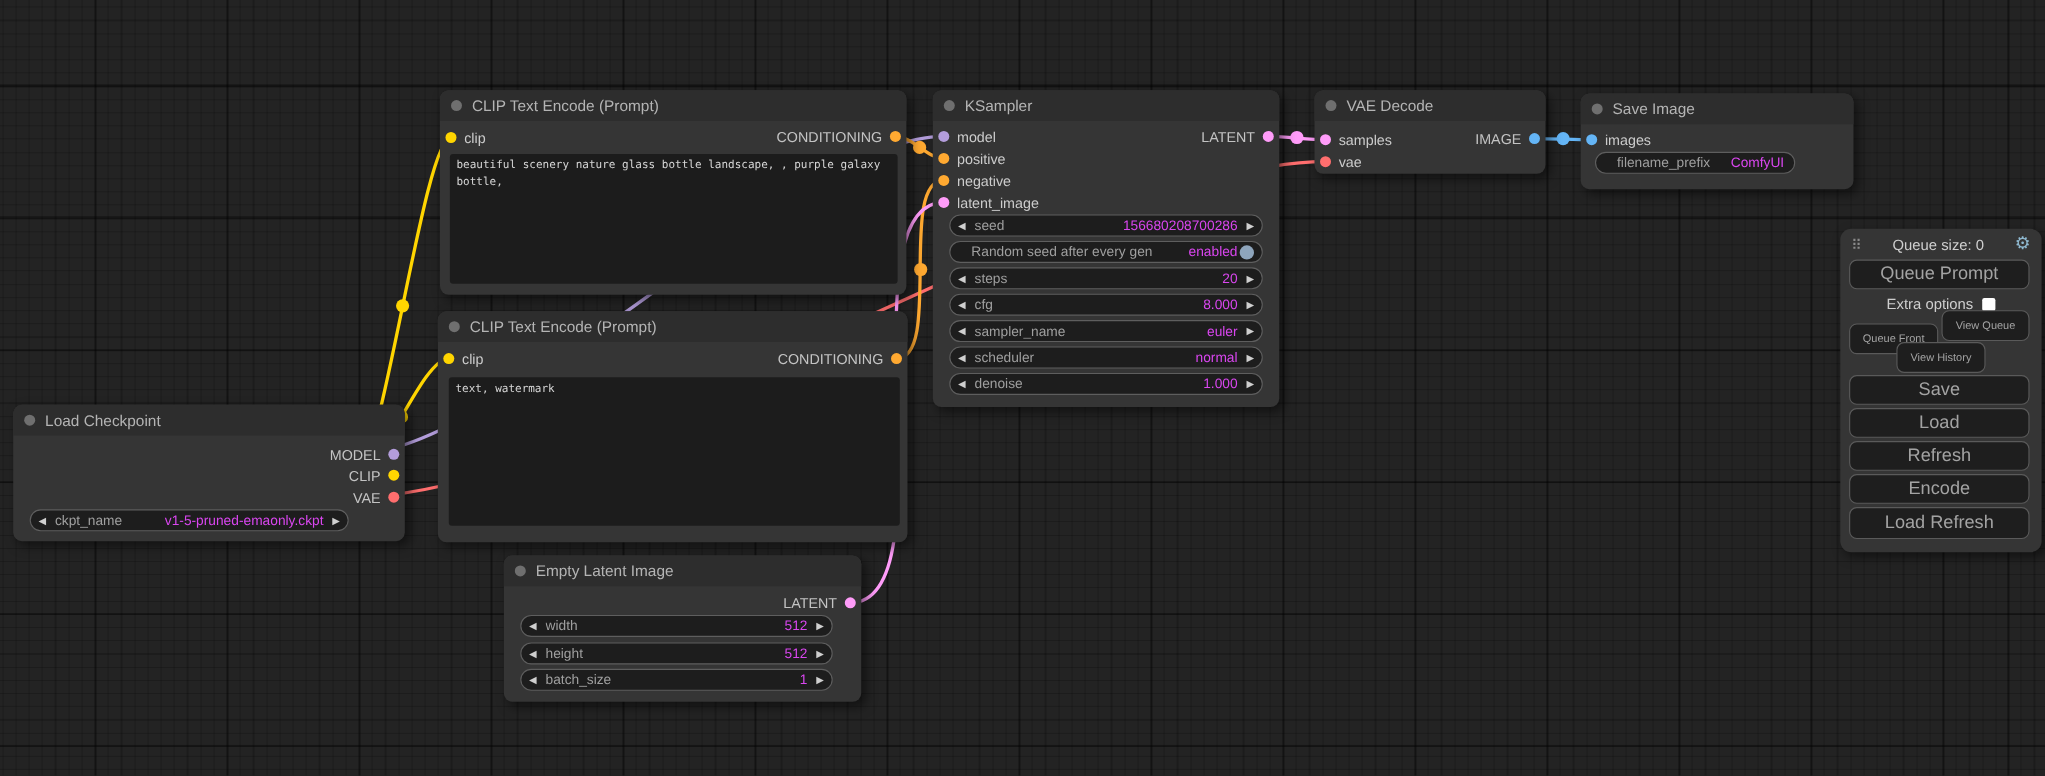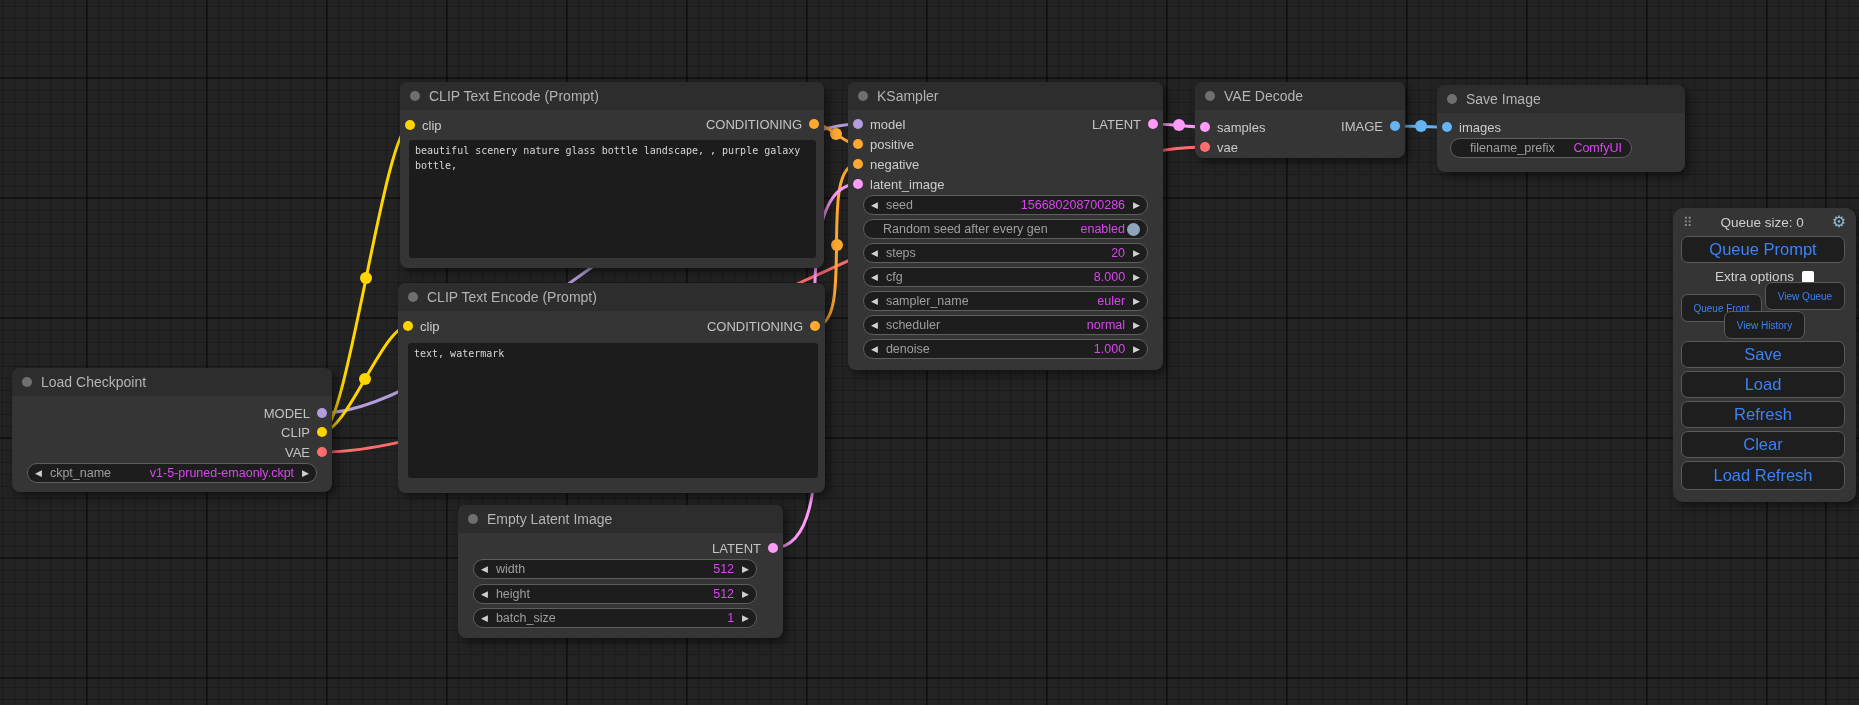--- a/index.html
+++ b/index.html
@@ -46,21 +46,21 @@
         padding:4px 6px;box-sizing:border-box;white-space:pre-wrap;word-break:break-word;}
 
   #queue-panel{position:absolute;left:1673px;top:208px;width:183px;height:294px;
         background:#353535;border-radius:10px;z-index:3;
         box-shadow:4px 4px 10px rgba(0,0,0,.5);}
   .qheader{position:absolute;left:0;top:6px;width:100%;display:flex;align-items:center;}
   .drag-handle{color:#8a8a8a;font-size:13px;margin-left:10px;flex:none;}
   .qsize{flex:1;text-align:center;color:#cfcfcf;font-size:13.5px;}
   .gear{color:#8fb9d0;font-size:16px;margin-right:10px;flex:none;line-height:1;}
   .qbtn{position:absolute;background:#1e1e1e;border:1px solid #5a5a5a;border-radius:7px;
-        color:#3b82f6;display:flex;align-items:center;justify-content:center;
+        color:#a3a3a3;display:flex;align-items:center;justify-content:center;
         box-sizing:border-box;cursor:pointer;}
   .qbtn.big{left:8px;width:164px;height:27px;font-size:16.5px;}
   .qbtn.small{height:28px;font-size:10px;border-radius:7px;}
   .extra-row{position:absolute;left:0;top:61px;width:100%;display:flex;
         align-items:center;justify-content:center;color:#cfcfcf;font-size:13.5px;}
   .checkbox{width:12px;height:12px;background:#ffffff;border-radius:2px;margin-left:8px;}
 </style>
 </head>
 <body>
 
@@ -75,21 +75,21 @@
   <path class="wire" d="M1153,124 C1168,124 1190,127 1205,127" style="stroke: rgb(255, 156, 249);"></path>
   <path class="wire" d="M1395,126 C1410,126 1432,127 1447,127" style="stroke: rgb(100, 181, 246);"></path>
   <circle cx="366" cy="278" r="6" style="fill: rgb(255, 213, 0);"></circle>
   <circle cx="365" cy="379" r="6" style="fill: rgb(255, 213, 0);"></circle>
   <circle cx="836" cy="134" r="6" style="fill: rgb(255, 169, 49);"></circle>
   <circle cx="837" cy="245" r="6" style="fill: rgb(255, 169, 49);"></circle>
   <circle cx="1179" cy="125" r="6" style="fill: rgb(255, 156, 249);"></circle>
   <circle cx="1421" cy="126" r="6" style="fill: rgb(100, 181, 246);"></circle>
 </svg>
 
-<div class="node" style="left:12px;top:368px;width:320px;height:124px;">
+<div class="node" style="left:12px;top:368px;width:356px;height:124px;">
   <div class="node-title">
     <span class="collapse-dot"></span>
     <span>Load Checkpoint</span>
   </div>
   <div class="port out" style="top:38px">
     <span class="dot" style="background: rgb(179, 157, 219);"></span>
     <span>MODEL</span>
   </div>
   <div class="port out" style="top:57px">
     <span class="dot" style="background: rgb(255, 213, 0);"></span>
@@ -280,15 +280,15 @@
   <div class="extra-row">
     <span>Extra options</span>
     <span class="checkbox"></span>
   </div>
   <div class="qbtn small" style="left:8px;top:86px;width:81px;">Queue Front</div>
   <div class="qbtn small" style="left:92px;top:74px;width:80px;">View Queue</div>
   <div class="qbtn small" style="left:51px;top:103px;width:81px;">View History</div>
   <div class="qbtn big" style="top:133px;">Save</div>
   <div class="qbtn big" style="top:163px;">Load</div>
   <div class="qbtn big" style="top:193px;">Refresh</div>
-  <div class="qbtn big" style="top:223px;">Clear</div>
+  <div class="qbtn big" style="top:223px;">Encode</div>
   <div class="qbtn big" style="top:253px;height:29px;">Load Refresh</div>
 </div>
 
 </body></html>

